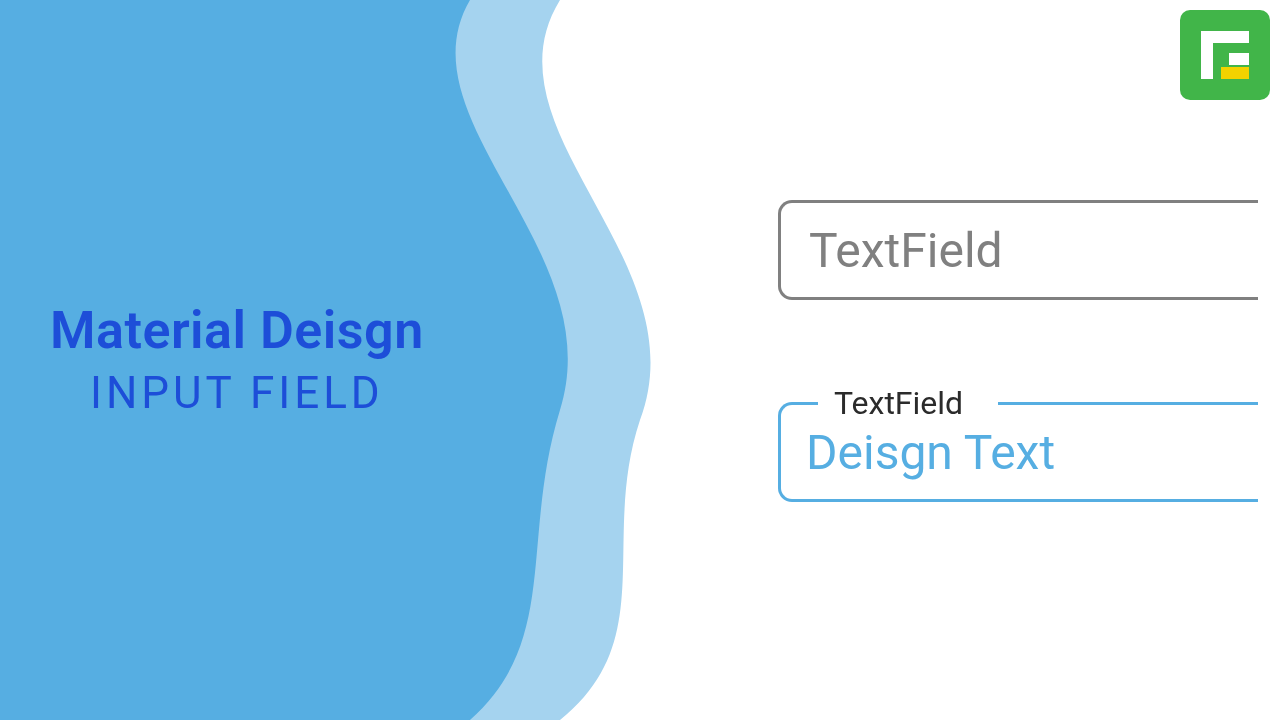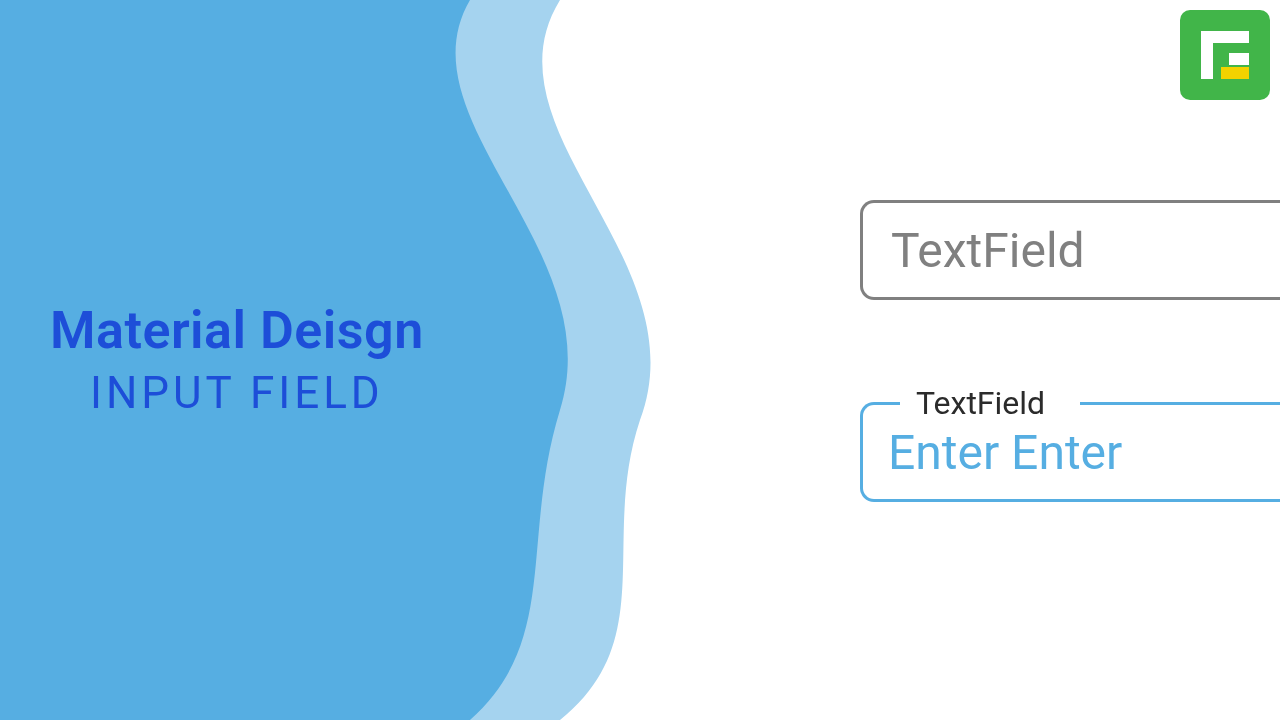--- a/index.html
+++ b/index.html
@@ -54,21 +54,21 @@
     z-index: 4;
     display: flex;
     align-items: center;
     justify-content: center;
   }
 
   .logo-badge svg { display: block; }
 
   .fields {
     position: absolute;
-    left: 860px;
+    left: 778px;
     top: 200px;
     right: 0;
     z-index: 3;
   }
 
   .field {
     position: relative;
     width: 480px;
     height: 100px;
     margin-bottom: 80px;
@@ -180,16 +180,16 @@
     <span class="field-placeholder-idle">TextField</span>
   </div>
 
   <div class="field-focused-wrap">
     <div class="floating-label">TextField</div>
     <div class="field-focused-outline">
       <div class="notch-left"></div>
       <div class="notch-bottom"></div>
       <div class="notch-right"></div>
     </div>
-    <div class="field-value">Enter Enter</div>
+    <div class="field-value">Deisgn Text</div>
   </div>
 
 </div>
 
 </body></html>

